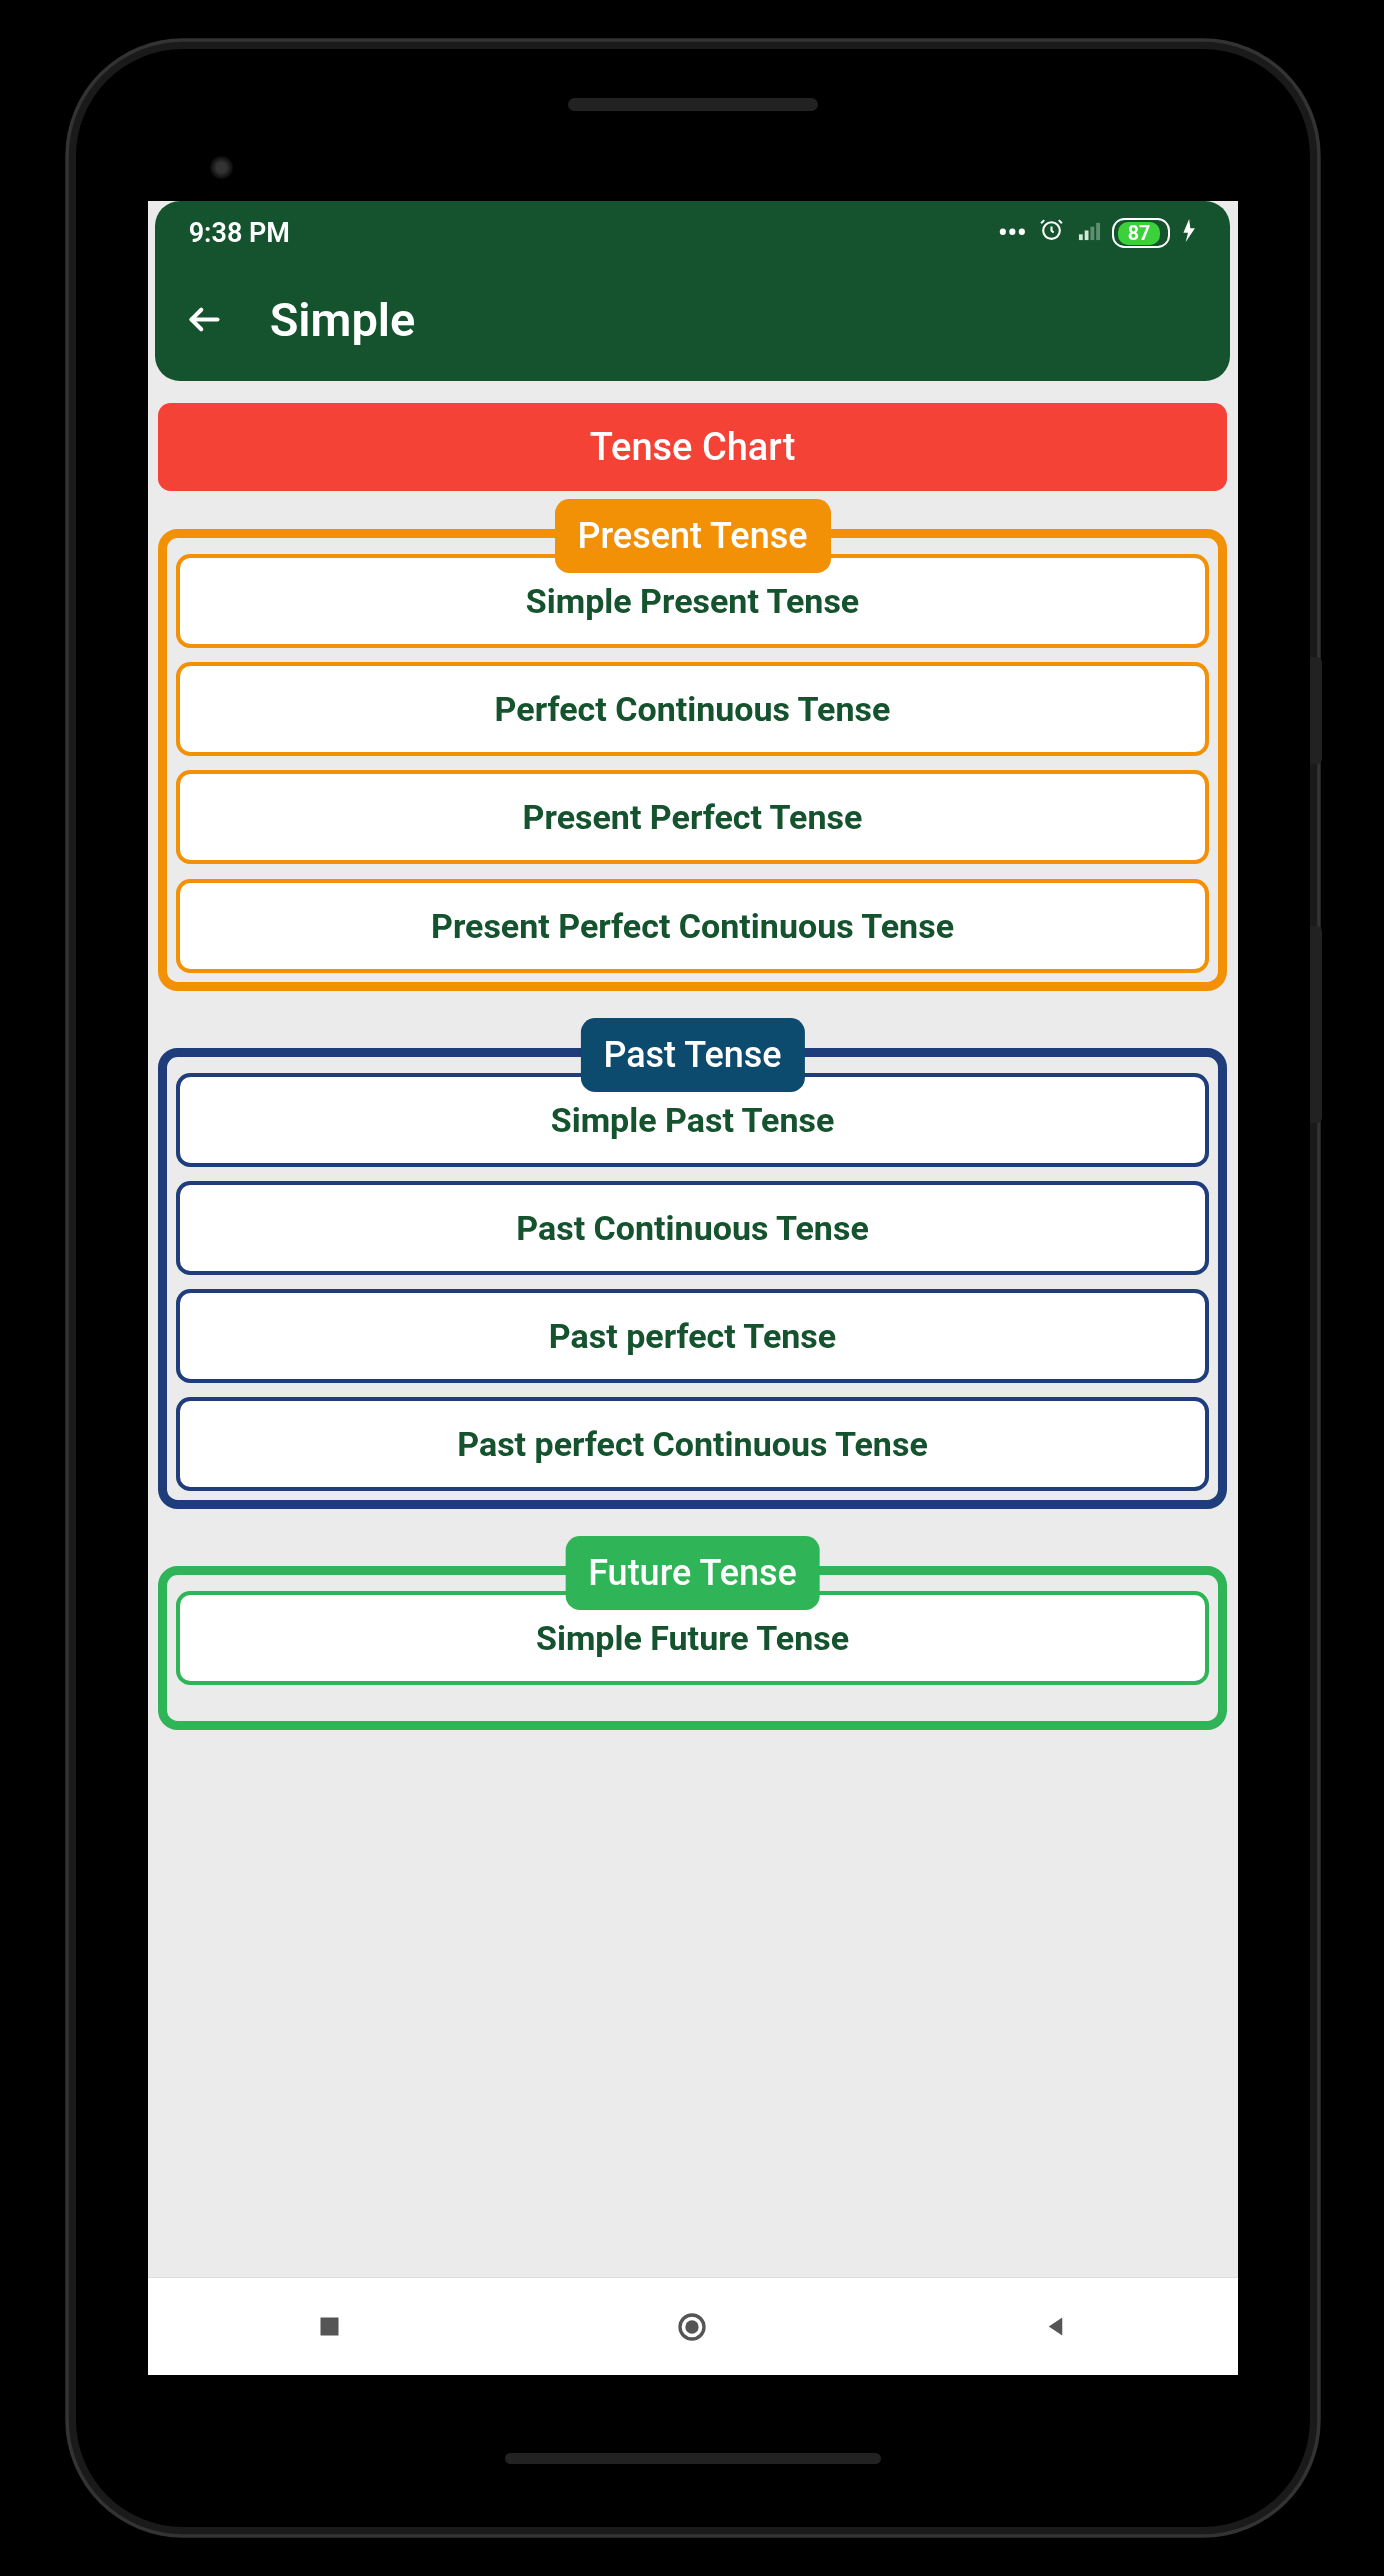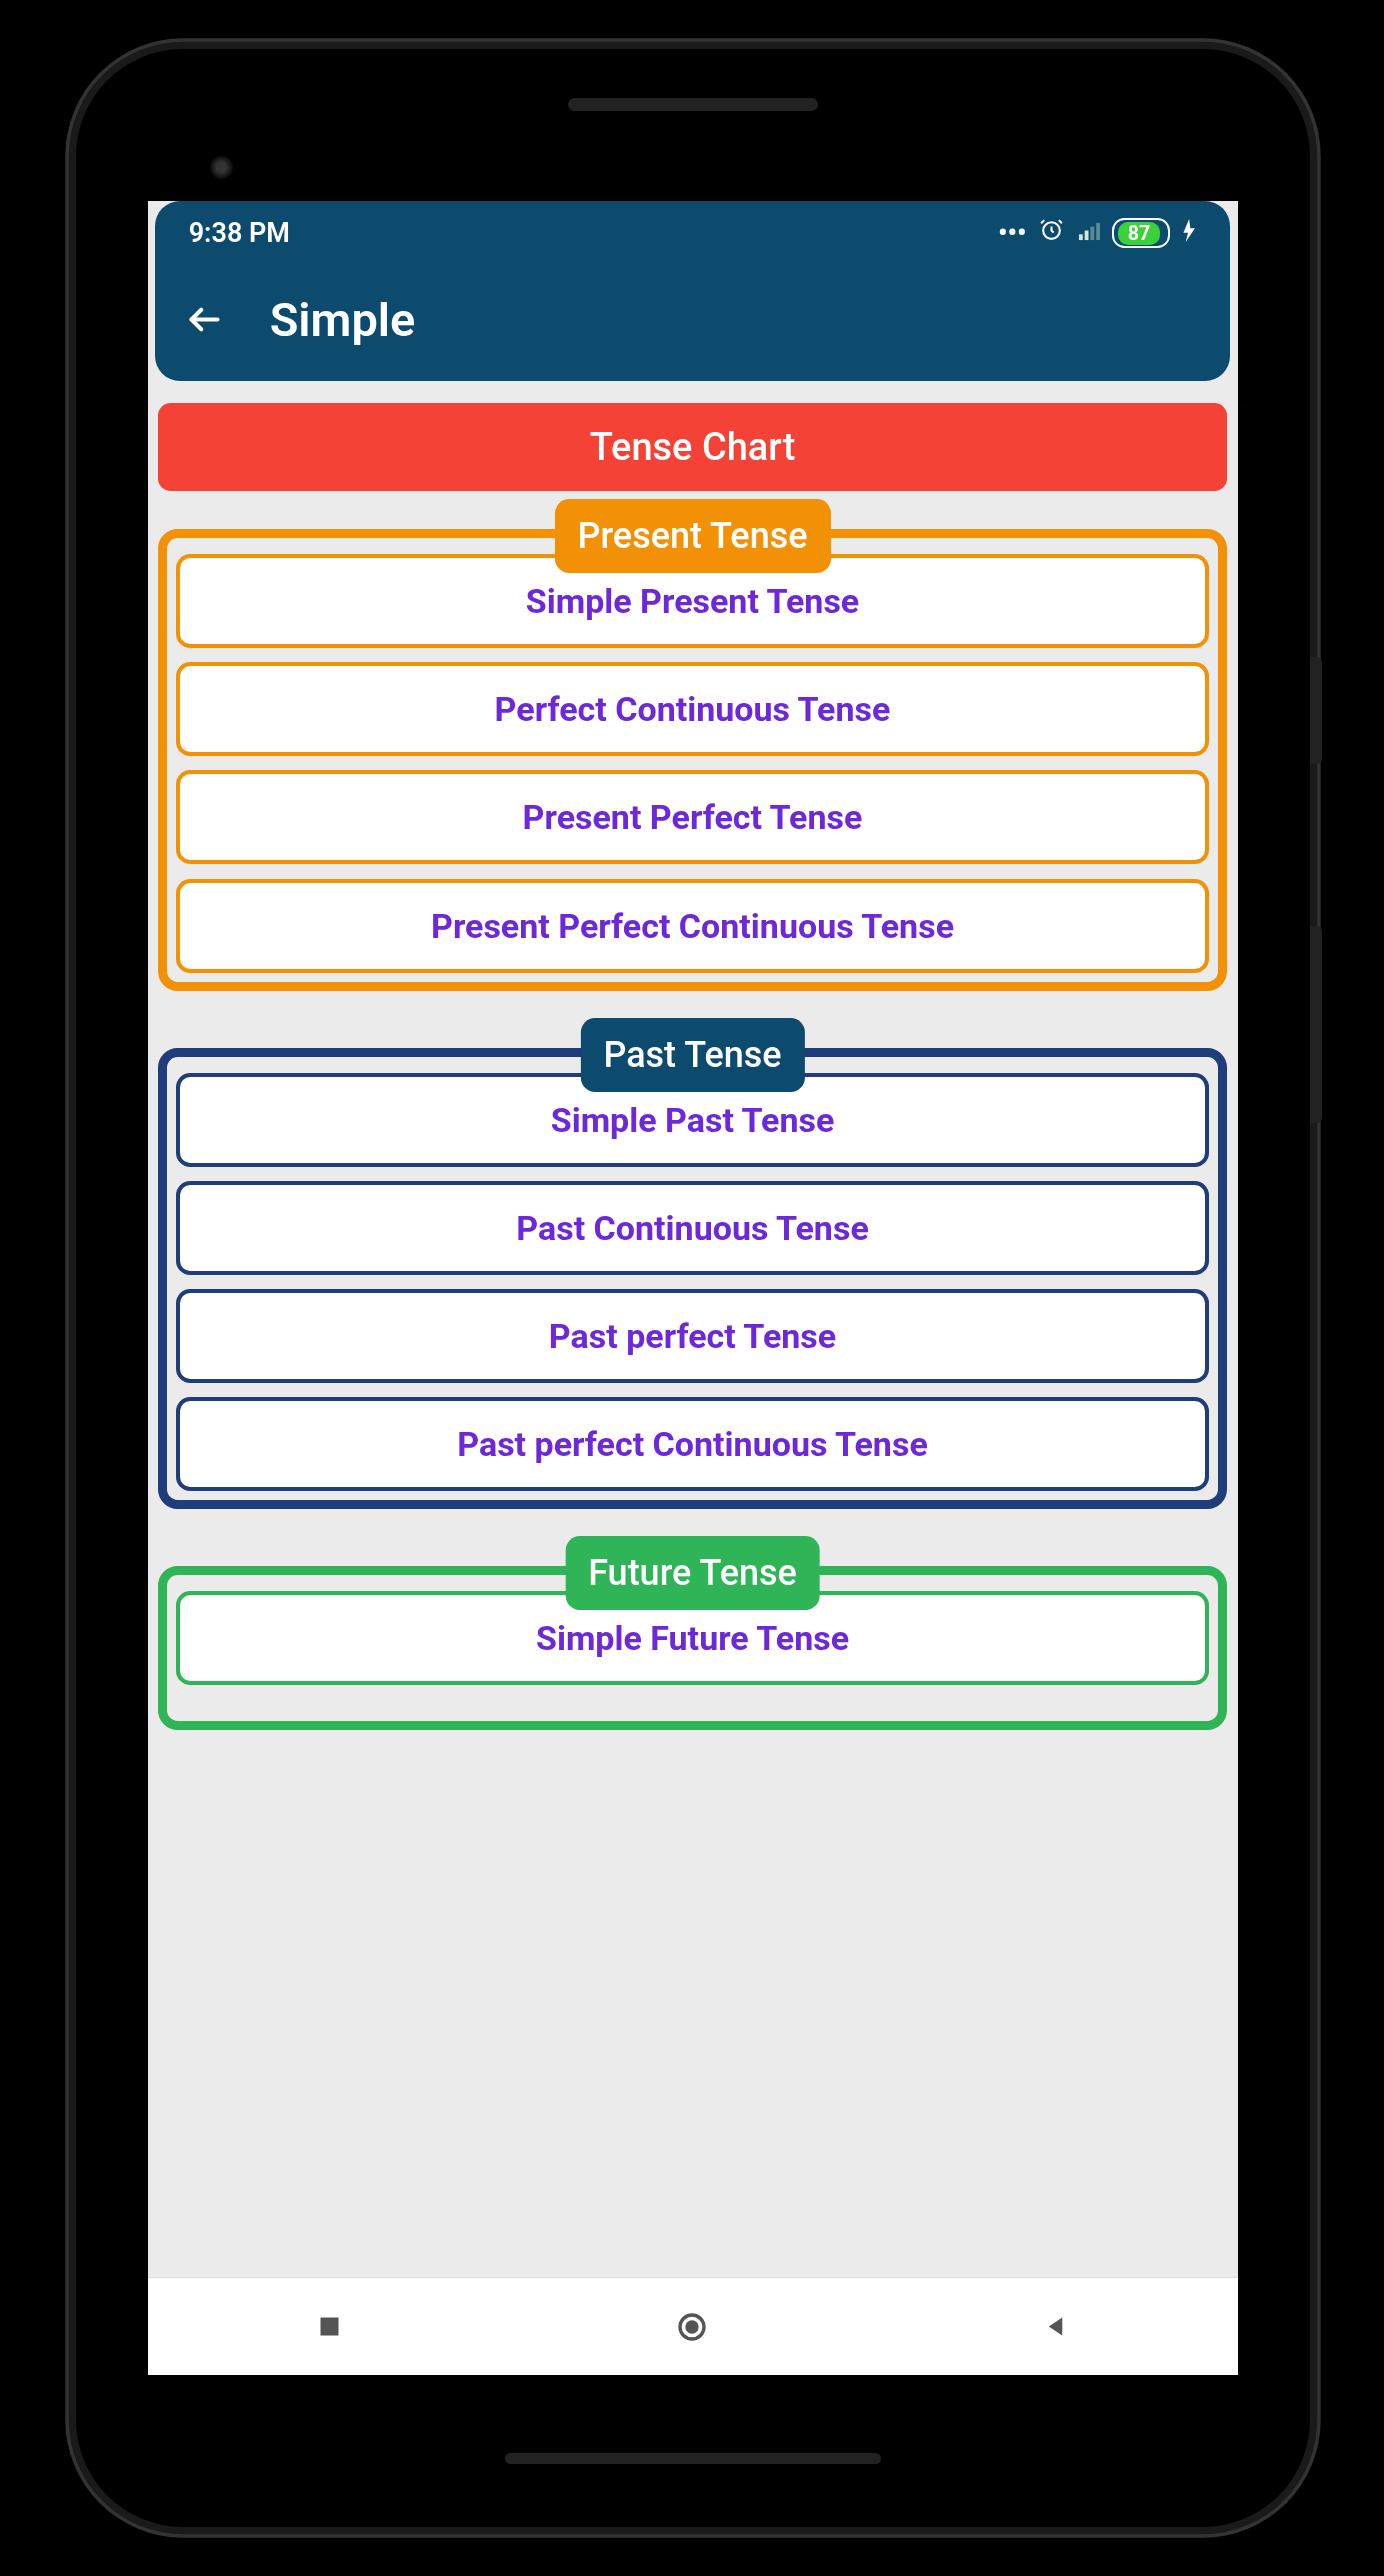--- a/index.html
+++ b/index.html
@@ -66,21 +66,21 @@
     right: -12.5px;
     width: 12.5px;
     background: #222;
     border-radius: 0 5.4px 5.4px 0;
   }
   .side-btn.a { top: 608px; height: 107px; }
   .side-btn.b { top: 877px; height: 197px; }
 
   
   .topbar {
-    background: #0c4a6e;
+    background: #14532d;
     border-radius: 25px;
     margin: 0 7.2px 0 7.2px;
     padding-bottom: 25px;
   }
   .statusbar {
     display: flex;
     align-items: center;
     justify-content: space-between;
     padding: 16px 34px 7.2px 34px;
     color: #fff;
@@ -172,21 +172,21 @@
   .group.blue   .group-label { background: #0c4a6e; }
   .group.green  .group-label { background: #2fb457; }
 
   .item {
     background: #fff;
     border: 4.5px solid;
     border-radius: 14.3px;
     text-align: center;
     font-size: 34px;
     font-weight: 700;
-    color: #6d28d9;
+    color: #14532d;
     padding: 23px 9px;
     margin-bottom: 14.3px;
   }
   .group.orange .item { border-color: #f39106; }
   .group.blue   .item { border-color: #1f3d7a; }
   .group.green  .item { border-color: #2fb457; }
   .item:last-child { margin-bottom: 0; }
 
   .group.cutoff {
     margin-bottom: 0;

